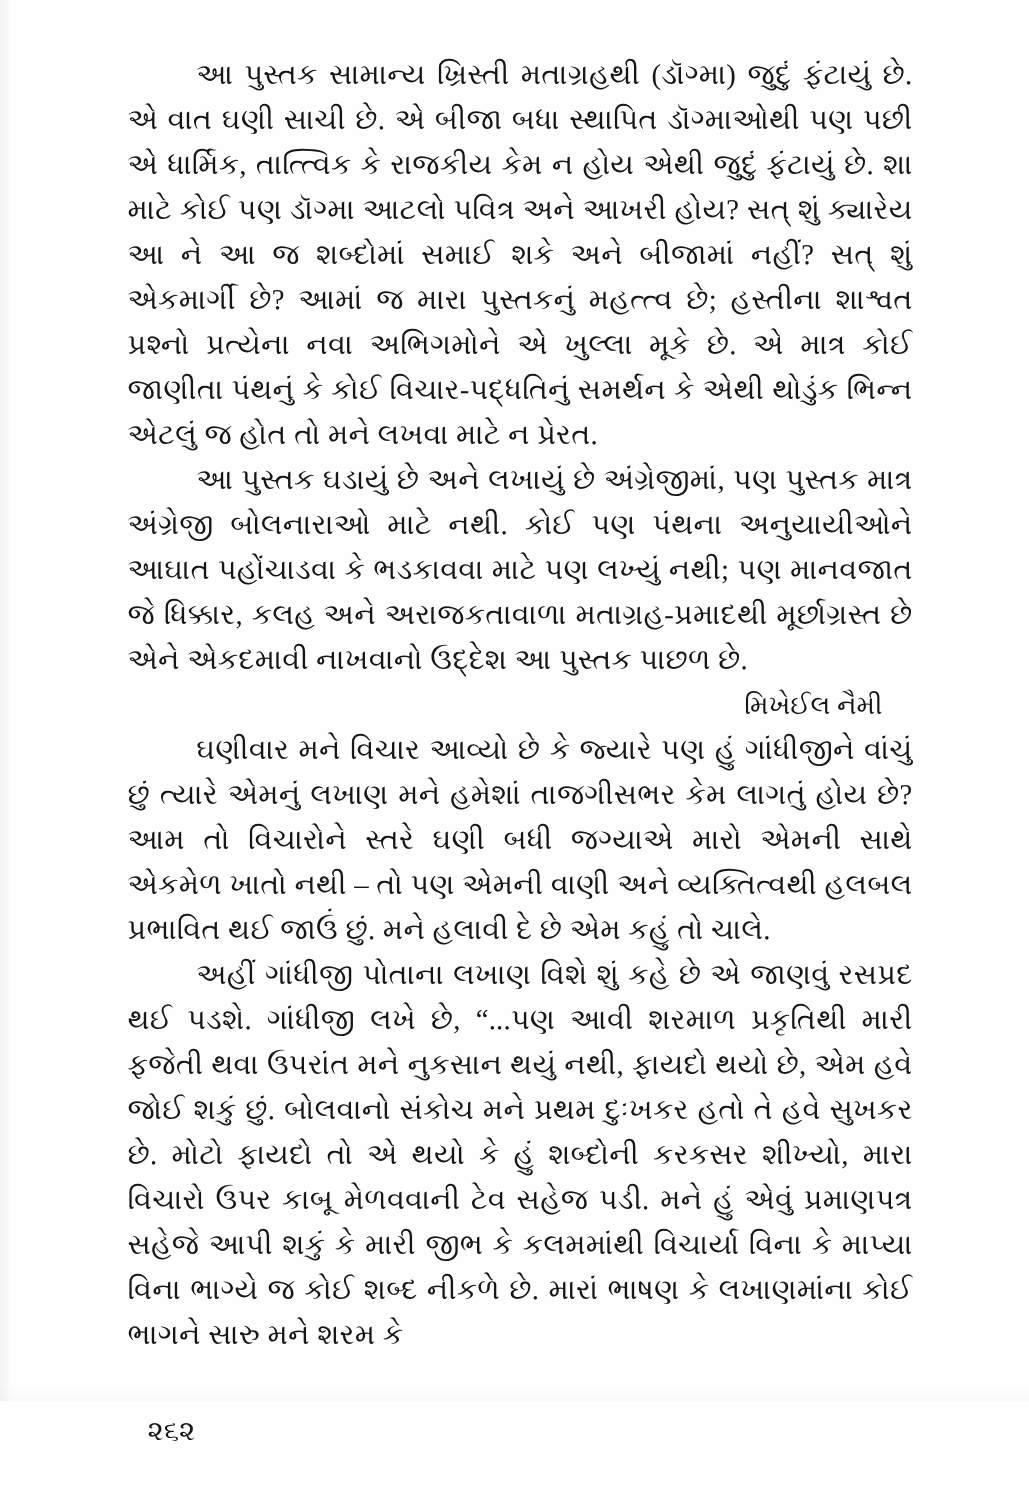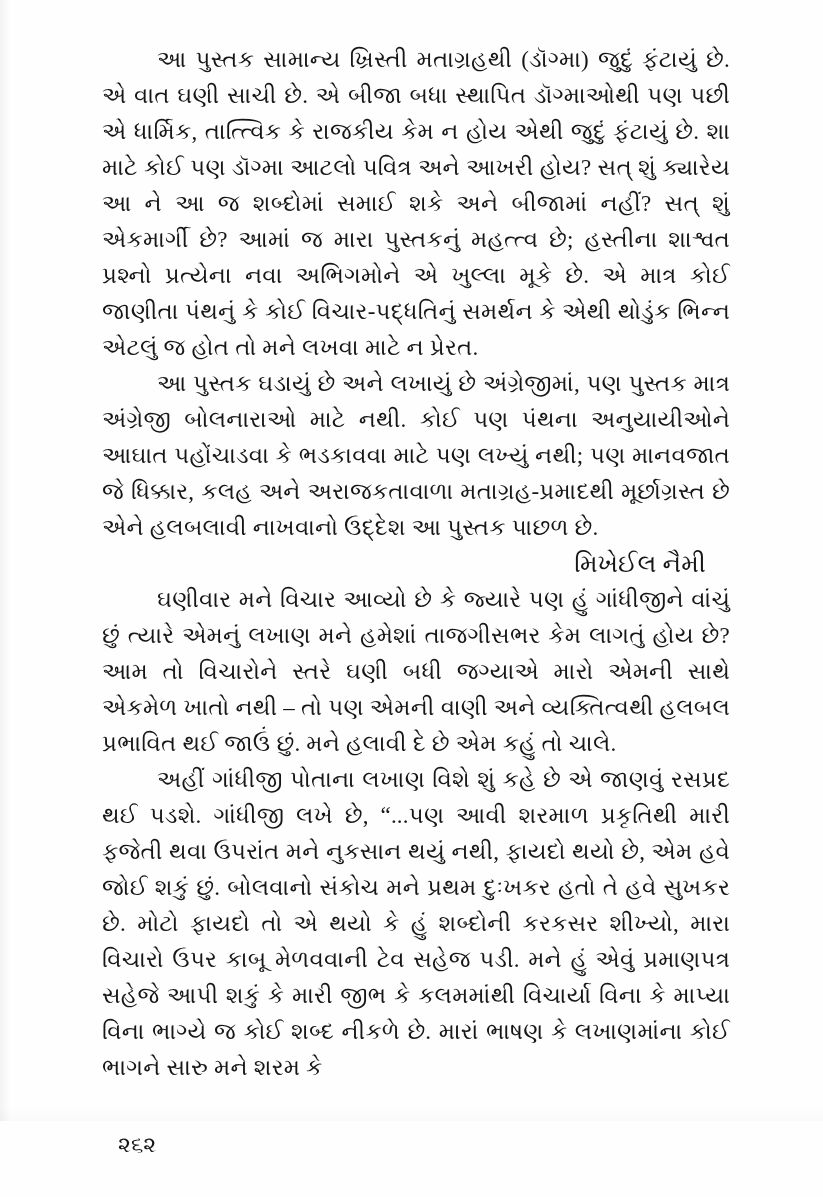--- a/index.html
+++ b/index.html
@@ -35,21 +35,21 @@
   p.body-para {
     margin: 0;
     font-size: 23px;
     line-height: 36px;
     text-align: justify;
     text-indent: 55px;
     letter-spacing: 0.2px;
   }
   .signature {
     display: block;
-    font-size: 25px;
+    font-size: 21px;
     line-height: 36px;
     text-align: right;
     padding-right: 24px;
   }
   h2.section-heading {
     margin: 70px 0 34px 0;
     font-size: 24px;
     line-height: 36px;
     font-weight: bold;
     text-indent: 0;
@@ -65,21 +65,21 @@
 </style>
 </head>
 <body>
 
 <div class="scan-page">
 
   <div class="text-block">
 
     <p class="body-para">આ પુસ્તક સામાન્ય ખ્રિસ્તી મતાગ્રહથી (ડૉગ્મા) જુદું ફંટાયું છે. એ વાત ઘણી સાચી છે. એ બીજા બધા સ્થાપિત ડૉગ્માઓથી પણ પછી એ ધાર્મિક, તાત્ત્વિક કે રાજકીય કેમ ન હોય એથી જુદું ફંટાયું છે. શા માટે કોઈ પણ ડૉગ્મા આટલો પવિત્ર અને આખરી હોય? સત્ શું ક્યારેય આ ને આ જ શબ્દોમાં સમાઈ શકે અને બીજામાં નહીં? સત્ શું એકમાર્ગી છે? આમાં જ મારા પુસ્તકનું મહત્ત્વ છે; હસ્તીના શાશ્વત પ્રશ્નો પ્રત્યેના નવા અભિગમોને એ ખુલ્લા મૂકે છે. એ માત્ર કોઈ જાણીતા પંથનું કે કોઈ વિચાર-પદ્ધતિનું સમર્થન કે એથી થોડુંક ભિન્ન એટલું જ હોત તો મને લખવા માટે ન પ્રેરત.</p>
 
-    <p class="body-para">આ પુસ્તક ઘડાયું છે અને લખાયું છે અંગ્રેજીમાં, પણ પુસ્તક માત્ર અંગ્રેજી બોલનારાઓ માટે નથી. કોઈ પણ પંથના અનુયાયીઓને આઘાત પહોંચાડવા કે ભડકાવવા માટે પણ લખ્યું નથી; પણ માનવજાત જે ધિક્કાર, કલહ અને અરાજકતાવાળા મતાગ્રહ-પ્રમાદથી મૂર્છાગ્રસ્ત છે એને હલબલાવી નાખવાનો ઉદ્દેશ આ પુસ્તક પાછળ છે.</p>
+    <p class="body-para">આ પુસ્તક ઘડાયું છે અને લખાયું છે અંગ્રેજીમાં, પણ પુસ્તક માત્ર અંગ્રેજી બોલનારાઓ માટે નથી. કોઈ પણ પંથના અનુયાયીઓને આઘાત પહોંચાડવા કે ભડકાવવા માટે પણ લખ્યું નથી; પણ માનવજાત જે ધિક્કાર, કલહ અને અરાજકતાવાળા મતાગ્રહ-પ્રમાદથી મૂર્છાગ્રસ્ત છે એને એકદમાવી નાખવાનો ઉદ્દેશ આ પુસ્તક પાછળ છે.</p>
 
     <span class="signature">મિખેઈલ નૈમી</span>
 
 
     <p class="body-para">ઘણીવાર મને વિચાર આવ્યો છે કે જ્યારે પણ હું ગાંધીજીને વાંચું છું ત્યારે એમનું લખાણ મને હમેશાં તાજગીસભર કેમ લાગતું હોય છે? આમ તો વિચારોને સ્તરે ઘણી બધી જગ્યાએ મારો એમની સાથે એકમેળ ખાતો નથી – તો પણ એમની વાણી અને વ્યક્તિત્વથી હલબલ પ્રભાવિત થઈ જાઉં છું. મને હલાવી દે છે એમ કહું તો ચાલે.</p>
 
     <p class="body-para">અહીં ગાંધીજી પોતાના લખાણ વિશે શું કહે છે એ જાણવું રસપ્રદ થઈ પડશે. ગાંધીજી લખે છે, “...પણ આવી શરમાળ પ્રકૃતિથી મારી ફજેતી થવા ઉપરાંત મને નુકસાન થયું નથી, ફાયદો થયો છે, એમ હવે જોઈ શકું છું. બોલવાનો સંકોચ મને પ્રથમ દુઃખકર હતો તે હવે સુખકર છે. મોટો ફાયદો તો એ થયો કે હું શબ્દોની કરકસર શીખ્યો, મારા વિચારો ઉપર કાબૂ મેળવવાની ટેવ સહેજ પડી. મને હું એવું પ્રમાણપત્ર સહેજે આપી શકું કે મારી જીભ કે કલમમાંથી વિચાર્યા વિના કે માપ્યા વિના ભાગ્યે જ કોઈ શબ્દ નીકળે છે. મારાં ભાષણ કે લખાણમાંના કોઈ ભાગને સારુ મને શરમ કે</p>
 
   </div>
 

